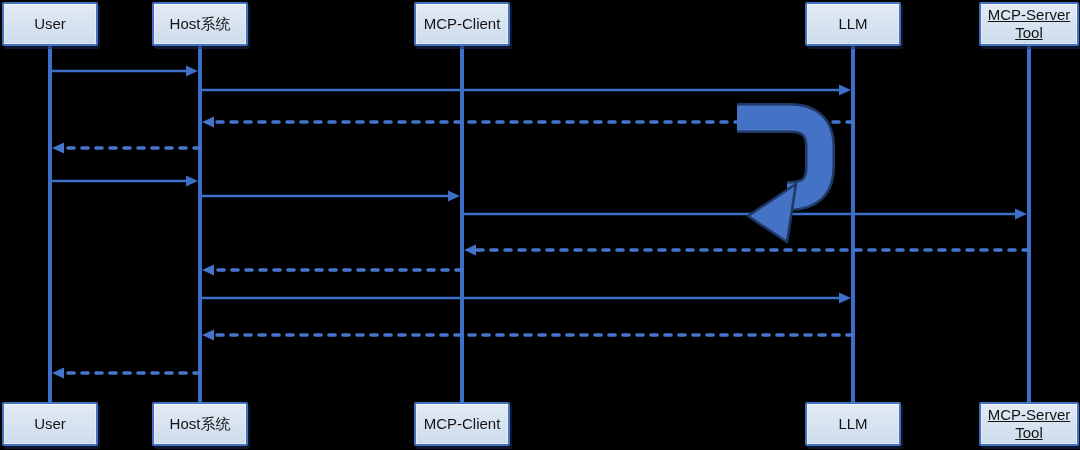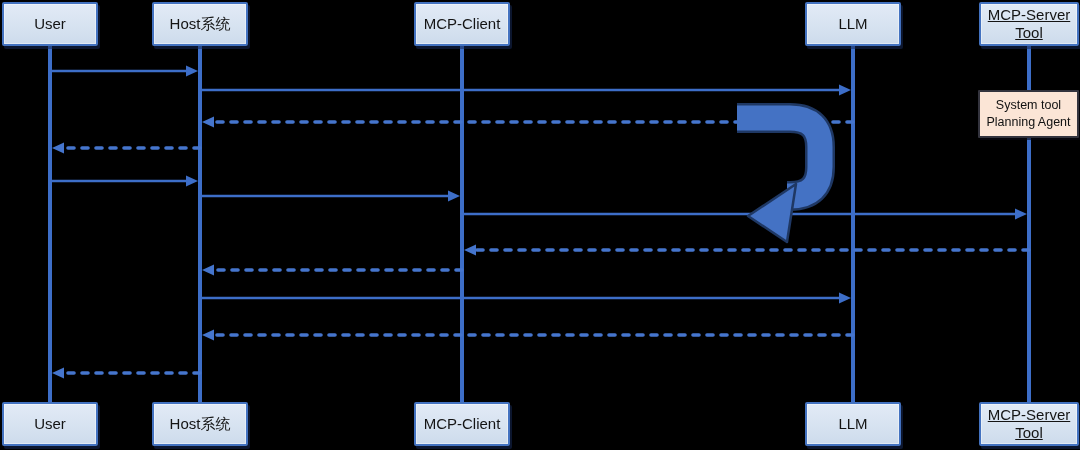--- a/index.html
+++ b/index.html
@@ -93,17 +93,13 @@
     <span class="label">MCP-Client</span>
   </div>
   <div class="actor-box row-bottom" style="left: 805px;">
     <span class="label">LLM</span>
   </div>
   <div class="actor-box row-bottom wide" style="left: 979px;">
     <span class="label">MCP-Server
 Tool</span>
   </div>
 
-  <div class="annotation-box">
-    <span class="label">System tool
-Planning Agent</span>
-  </div>
 </div>
 
 </body></html>

